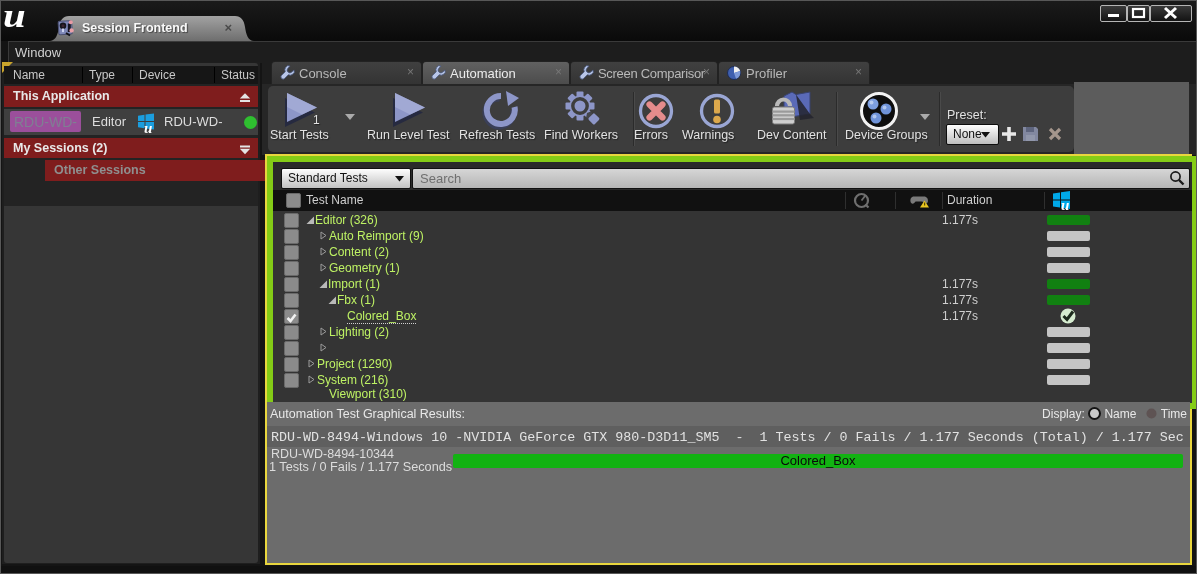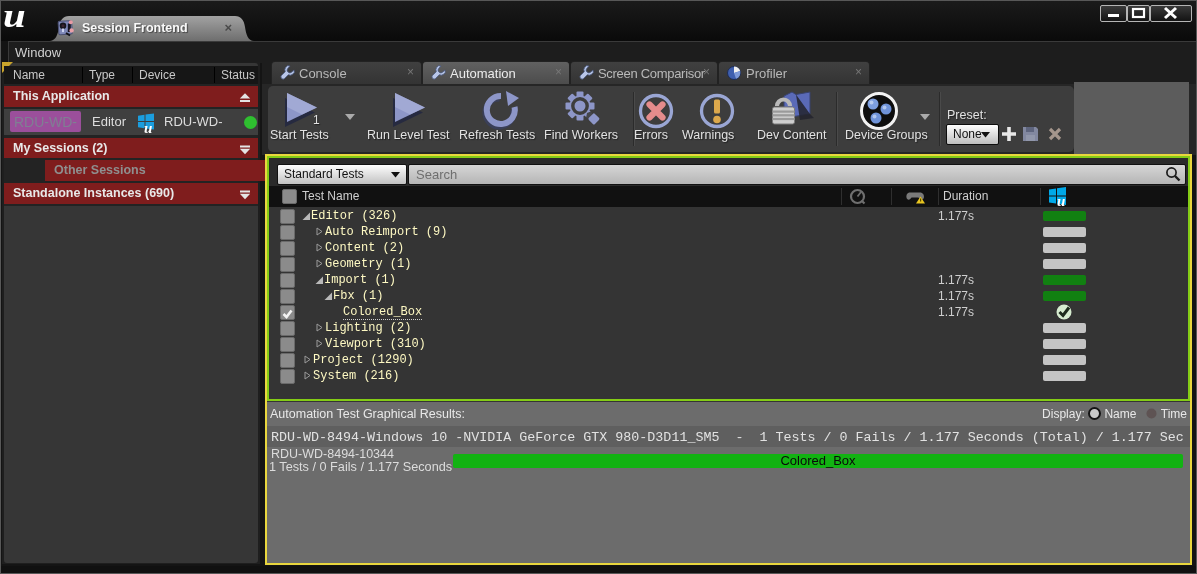--- a/index.html
+++ b/index.html
@@ -31,29 +31,29 @@
   .rtab .wr{position:absolute;left:7px;top:3px;}
   .rtab .cl{position:absolute;right:7px;top:3px;color:#777;font-size:12px;}
   #tabstrip{left:262px;top:58px;width:935px;height:26px;background:#1d1d1d;}
   
   #toolzone{left:262px;top:84px;width:935px;height:71px;background:#262626;}
   #toolbar{left:268px;top:86px;width:806px;height:66px;background:#3d3d3d;border-radius:5px;}
   .tlab{position:absolute;top:42px;color:#e2e2e2;font-size:12.5px;text-shadow:1px 1px 1px #222;white-space:nowrap;}
   .tsep{position:absolute;top:6px;width:1px;height:54px;background:#2b2b2b;border-right:1px solid #4a4a4a;}
   
   #autopanel{left:265px;top:154px;width:923px;height:407px;border:2px solid #e9d63e;background:#343434;}
-  #treepanel{left:0px;top:0px;width:919px;height:241px;border:2px solid #84cc16;background:#343434;}
+  #treepanel{left:0px;top:0px;width:919px;height:241px;border:6px solid #84cc16;background:#343434;}
   #filterrow{left:0px;top:0px;width:919px;height:28px;background:#2a2a2a;}
   #stddrop{left:8px;top:6px;width:128px;height:19px;background:linear-gradient(#fdfdfd,#c2c2c2);border:1px solid #111;border-radius:2px;color:#111;font-size:12px;}
   #searchbox{left:139px;top:6px;width:776px;height:19px;background:linear-gradient(#d6d6d6,#b5b5b5);border:1px solid #111;border-radius:2px;color:#6f6f6f;font-size:13px;}
   #tblhead{left:0px;top:28px;width:919px;height:21px;background:#111111;color:#cfcfcf;font-size:12px;}
   .hsep{position:absolute;top:2px;width:1px;height:17px;background:#2f2f2f;}
   .trow{position:absolute;left:0px;width:919px;height:16px;}
   .cb{position:absolute;left:11px;top:1px;width:13px;height:13px;background:#8b8b8b;border:1px solid #6a6a6a;border-radius:2px;}
-  .rowtxt{position:absolute;top:1px;color:#fef9c3;font-size:12px;white-space:nowrap;font-family:Liberation Mono, monospace;}
+  .rowtxt{position:absolute;top:1px;color:#bef264;font-size:12px;white-space:nowrap;}
   .dur{position:absolute;left:669px;top:1px;color:#cfcfcf;font-size:12px;}
   .bar{position:absolute;left:774px;top:3px;width:43px;height:10px;border-radius:2px;}
   .bar.g{background:#118011;}
   .bar.n{background:#c4c4c4;}
   .exp{position:absolute;top:3px;width:10px;height:10px;}
   
   #results{left:0px;top:246px;width:923px;height:161px;background:#6c6c6c;}
   #res-title{position:absolute;left:3px;top:5px;color:#e8e8e8;font-size:12.5px;}
   #res-display{position:absolute;right:3px;top:5px;color:#e8e8e8;font-size:12px;}
   #monoband{left:0;top:24px;width:923px;height:21px;background:#5f5f5f;}
@@ -143,27 +143,20 @@
         <path d="M0.8,3.8 L11.2,3.8 L6,9.2 Z" fill="#e4e4e4"></path>
       </svg>
   </div>
   <div class="abs lp-row" style="top:160px;height:21px;margin-left:41px;">
       <span class="t" style="color:#8f8f8f;">Other Sessions</span>
     <svg class="coll" width="12" height="10">
         <rect x="1" y="0.5" width="10" height="2" fill="#e4e4e4"></rect>
         <path d="M0.8,3.8 L11.2,3.8 L6,9.2 Z" fill="#e4e4e4"></path>
       </svg>
   </div>
-  <div class="abs lp-row" style="top:183px;height:21px;">
-      <span class="t">Standalone Instances (690)</span>
-    <svg class="coll" width="12" height="10">
-        <rect x="1" y="0.5" width="10" height="2" fill="#e4e4e4"></rect>
-        <path d="M0.8,3.8 L11.2,3.8 L6,9.2 Z" fill="#e4e4e4"></path>
-      </svg>
-  </div>
 
   <div class="abs" id="tabstrip"></div>
   <div class="abs rtab" style="left:271px;width:149px;">
       <svg class="wr" width="16" height="16" viewBox="0 0 14 14">
         <path transform="rotate(45 7 7)" fill="#b8c6e8" stroke="#4a5a80" stroke-width="0.7" d="M4.6,0.8 L4.6,3.4 A2.4,2.4 0 0 0 9.4,3.4 L9.4,0.8 L11.2,2.2 L11.2,4.8 A3.4,3.4 0 0 1 8.9,7.2 L8.9,11.8 A1.9,1.9 0 0 1 5.1,11.8 L5.1,7.2 A3.4,3.4 0 0 1 2.8,4.8 L2.8,2.2 Z"></path>
       </svg>
       <span class="lbl">Console</span>
       <span class="cl">×</span>
     </div>
   <div class="abs rtab active" style="left:422px;width:146px;">
@@ -410,21 +403,21 @@
             <polygon points="2,1 7,4.5 2,8" fill="none" stroke="#9a9a9a"></polygon>
           </svg>
           <span class="rowtxt" style="left:56px;">Lighting (2)</span>
           <div class="bar n"></div>
         </div>
       <div class="trow" style="top:178px;">
           <div class="cb"></div>
           <svg class="exp o" style="left:46px">
             <polygon points="2,1 7,4.5 2,8" fill="none" stroke="#9a9a9a"></polygon>
           </svg>
-          <span class="rowtxt" style="left:56px;">Viewport (310)</span>
+          <span class="rowtxt" style="left:56px;margin-top:46px;">Viewport (310)</span>
           <div class="bar n"></div>
         </div>
       <div class="trow" style="top:194px;">
           <div class="cb"></div>
           <svg class="exp o" style="left:34px">
             <polygon points="2,1 7,4.5 2,8" fill="none" stroke="#9a9a9a"></polygon>
           </svg>
           <span class="rowtxt" style="left:44px;">Project (1290)</span>
           <div class="bar n"></div>
         </div>

